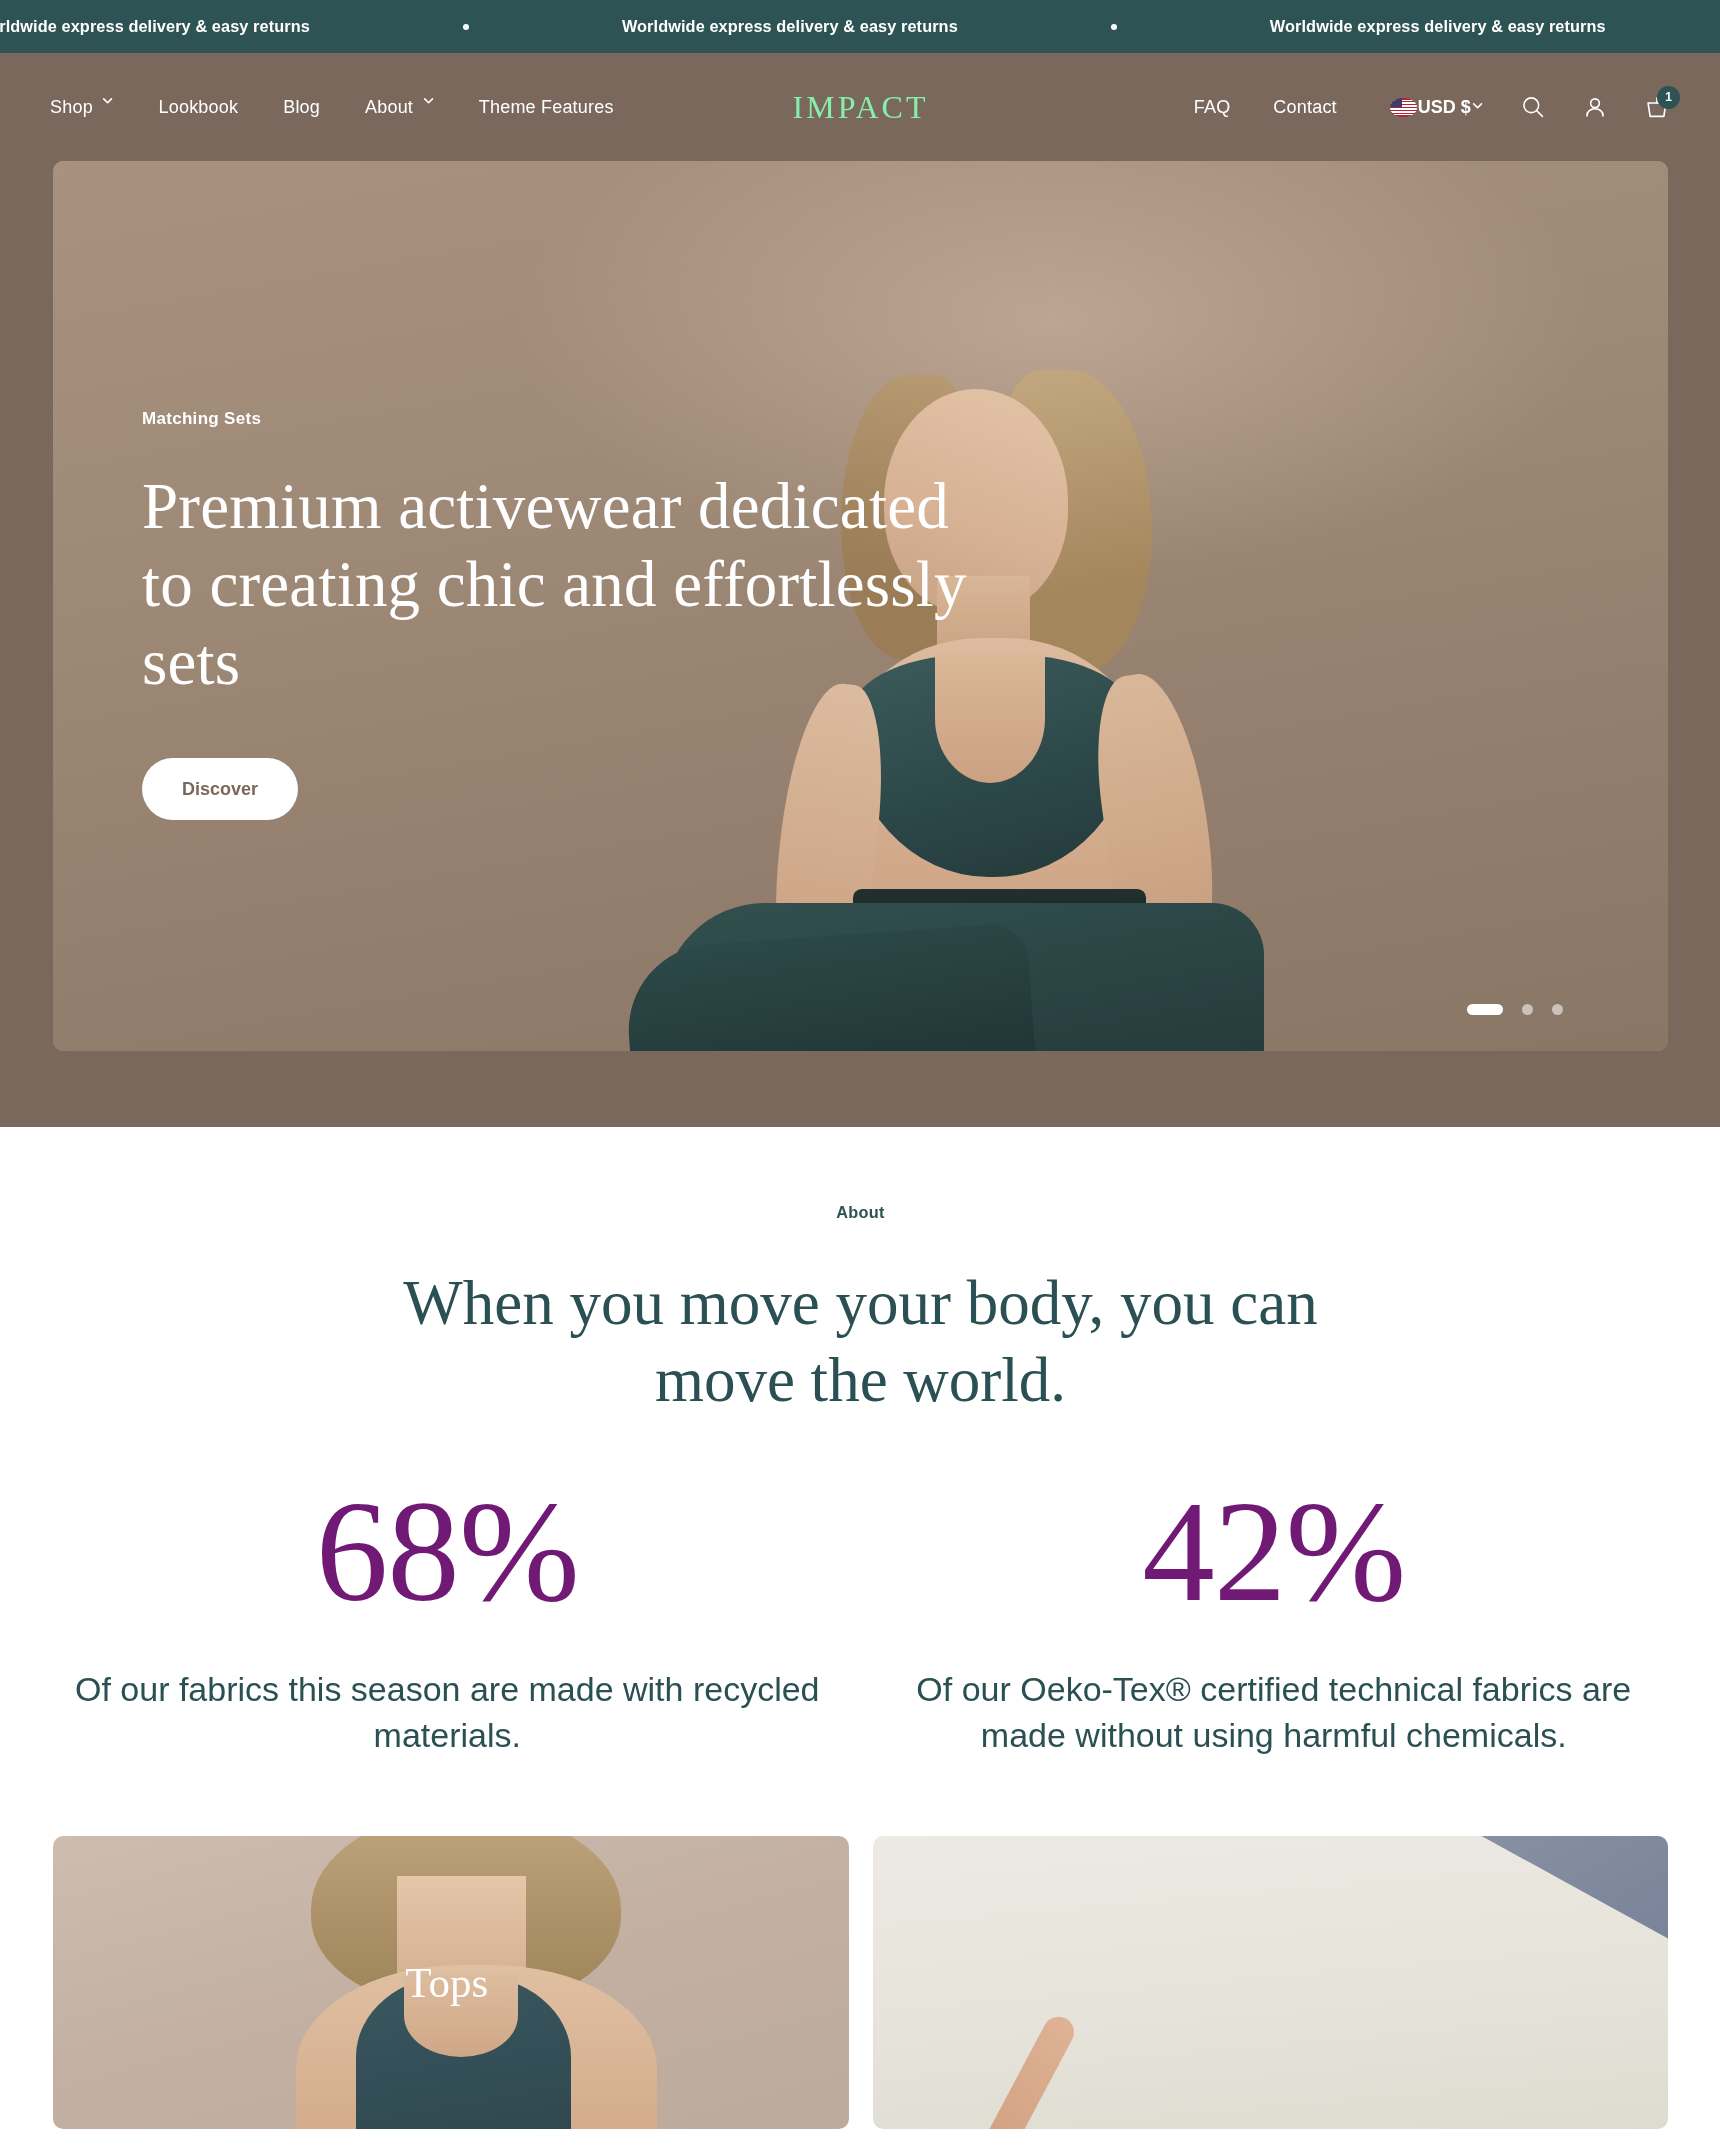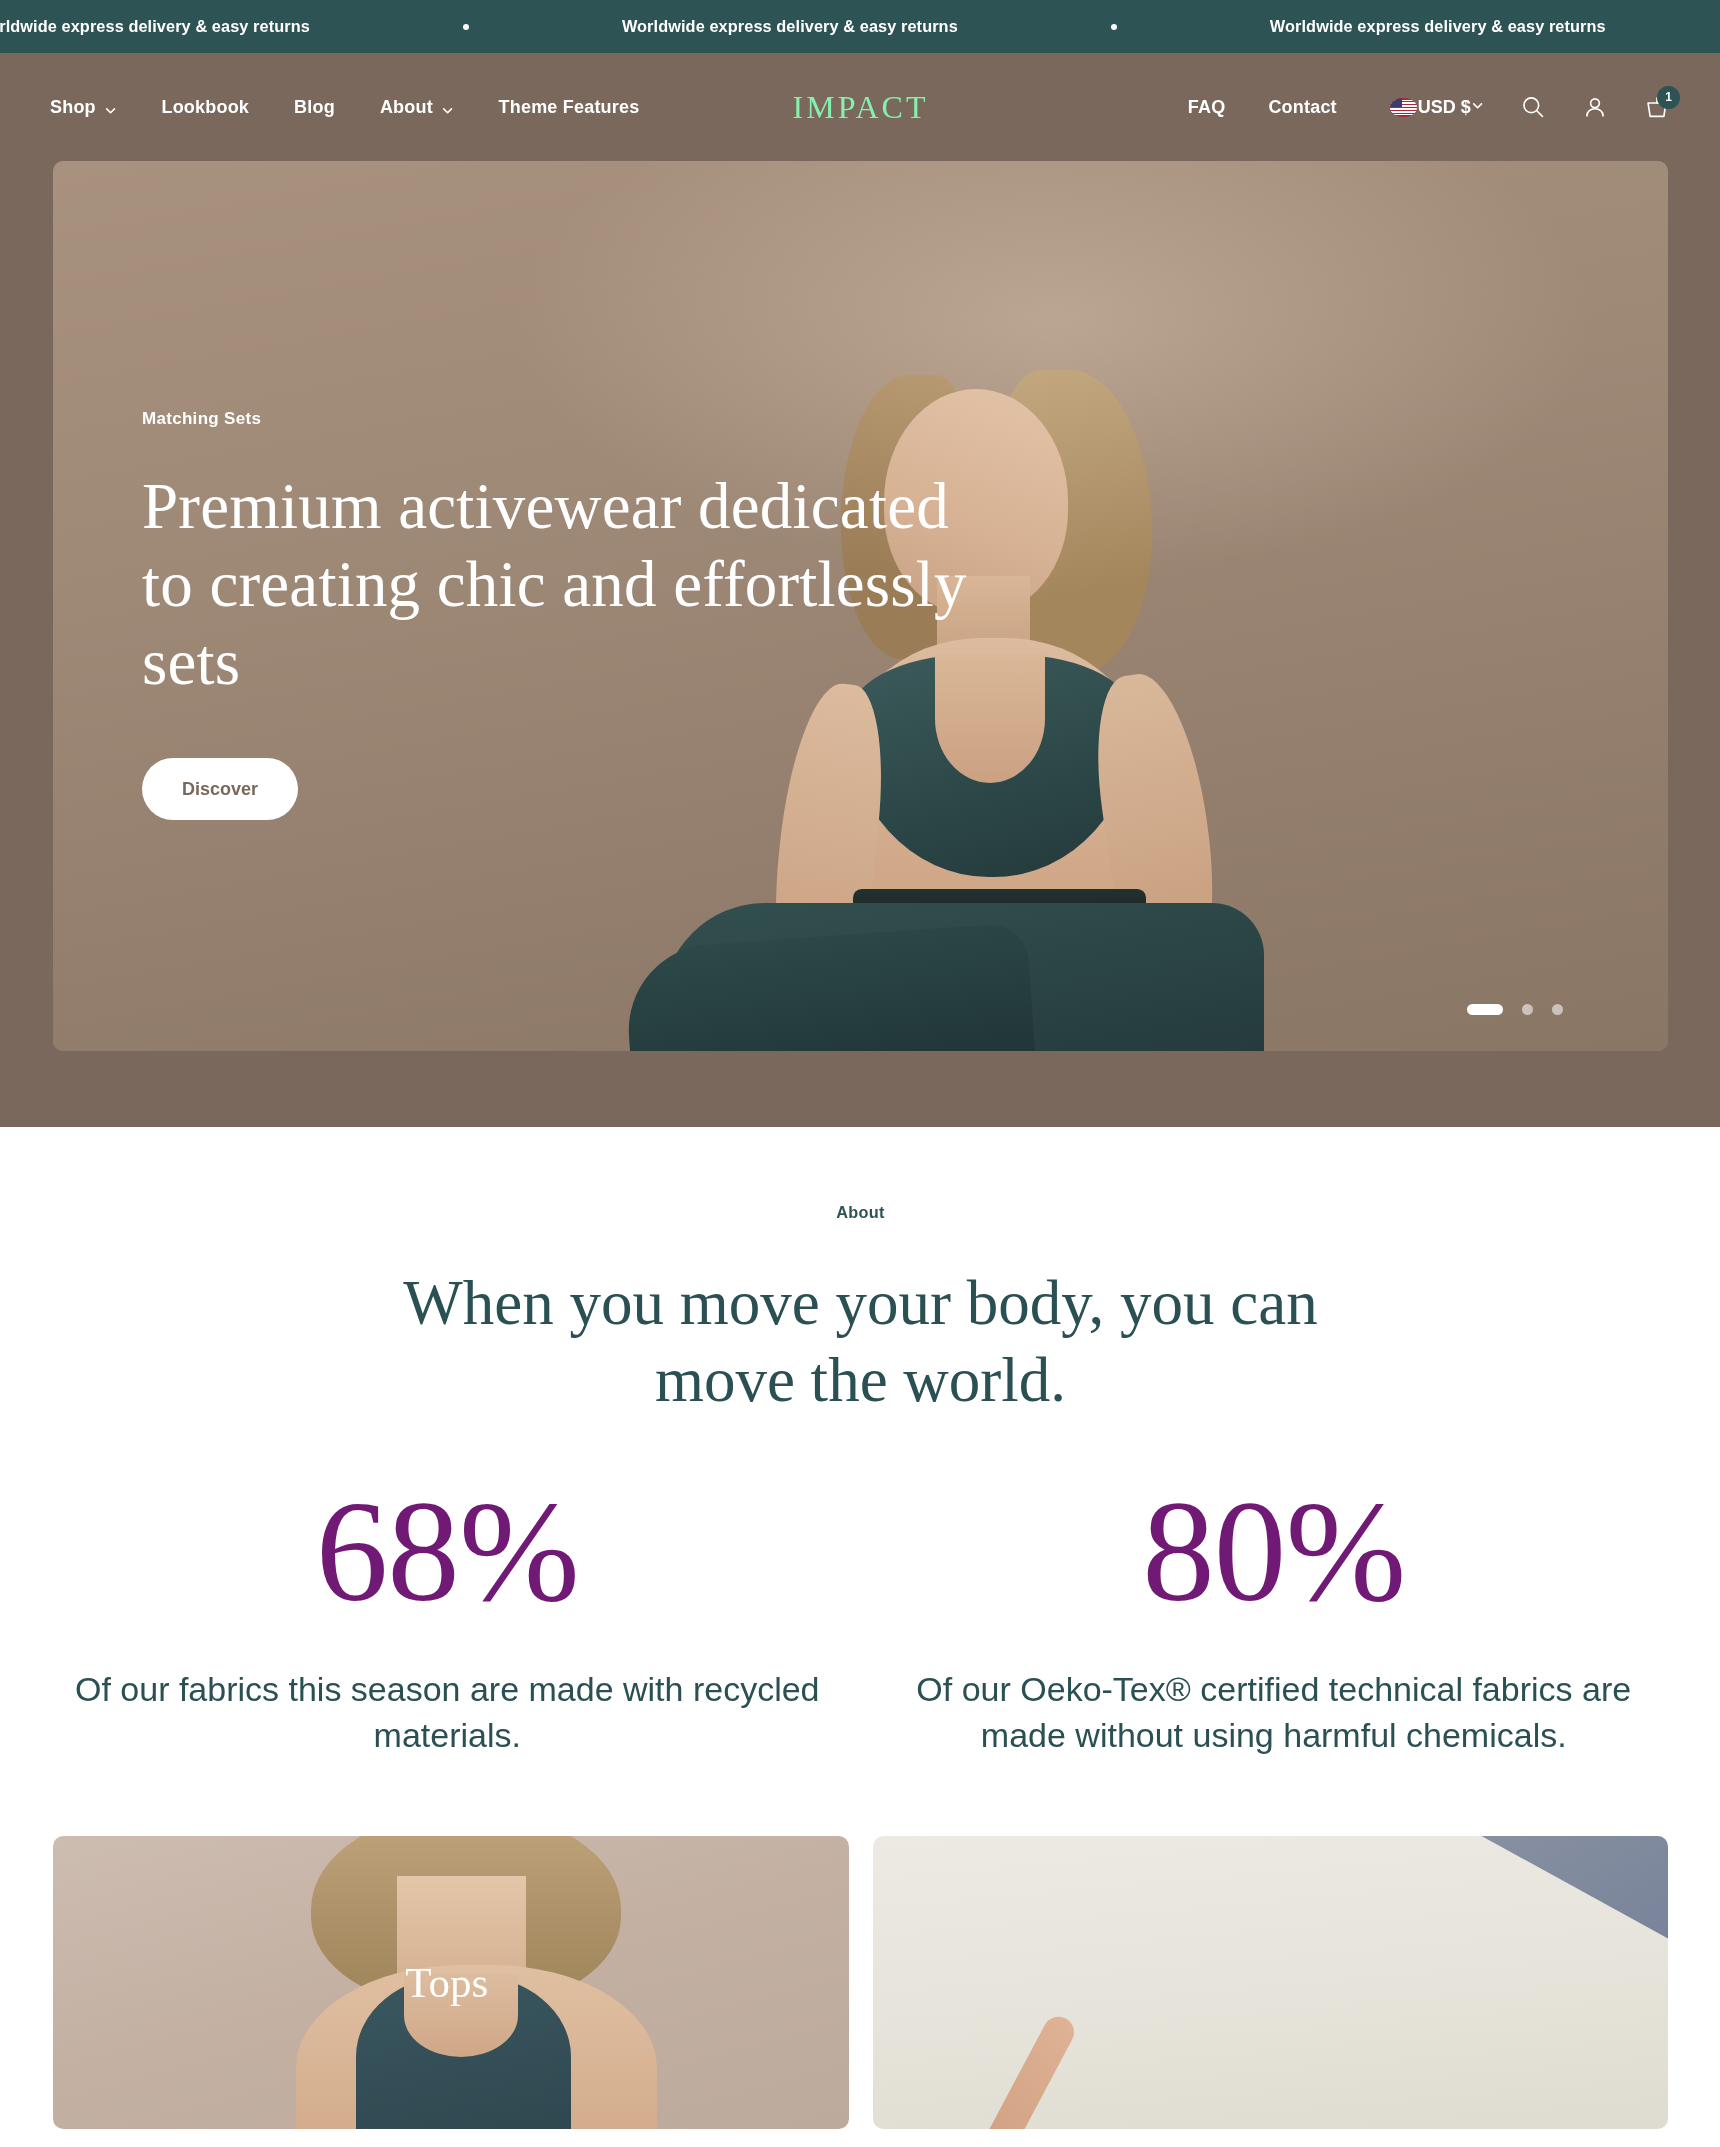--- a/index.html
+++ b/index.html
@@ -61,25 +61,25 @@
     align-items: center;
     padding: 0 52px 0 50px;
   }
   .nav-left {
     display: flex;
     align-items: center;
     gap: 0;
   }
   .nav-link {
     display: flex;
-    align-items: flex-end;
+    align-items: flex-start;
     gap: 9.5px;
     color: #ffffff;
     font-size: 18px;
-    font-weight: 700;
+    font-weight: 400;
     letter-spacing: 0.2px;
     padding: 8.6px 0;
     margin-right: 45px;
     cursor: pointer;
     text-decoration: none;
   }
   .nav-link:last-child { margin-right: 0; }
   .chev {
     width: 11.2px; height: 11.2px;
     display: inline-block;
@@ -609,21 +609,21 @@
 <section class="facts">
   <div class="facts-eyebrow">About</div>
   <h2 class="facts-title">When you move your body, you can move the world.</h2>
 
   <div class="stats">
     <div class="stat">
       <div class="stat-number">68%</div>
       <p class="stat-caption">Of our fabrics this season are made with recycled materials.</p>
     </div>
     <div class="stat">
-      <div class="stat-number">80%</div>
+      <div class="stat-number">42%</div>
       <p class="stat-caption">Of our Oeko-Tex® certified technical fabrics are made without using harmful chemicals.</p>
     </div>
   </div>
 </section>
 
 <section class="collections">
   <div class="collection-card">
     <div class="card-tops-bg">
       <span class="ct-hair"></span>
       <span class="ct-neck"></span>

